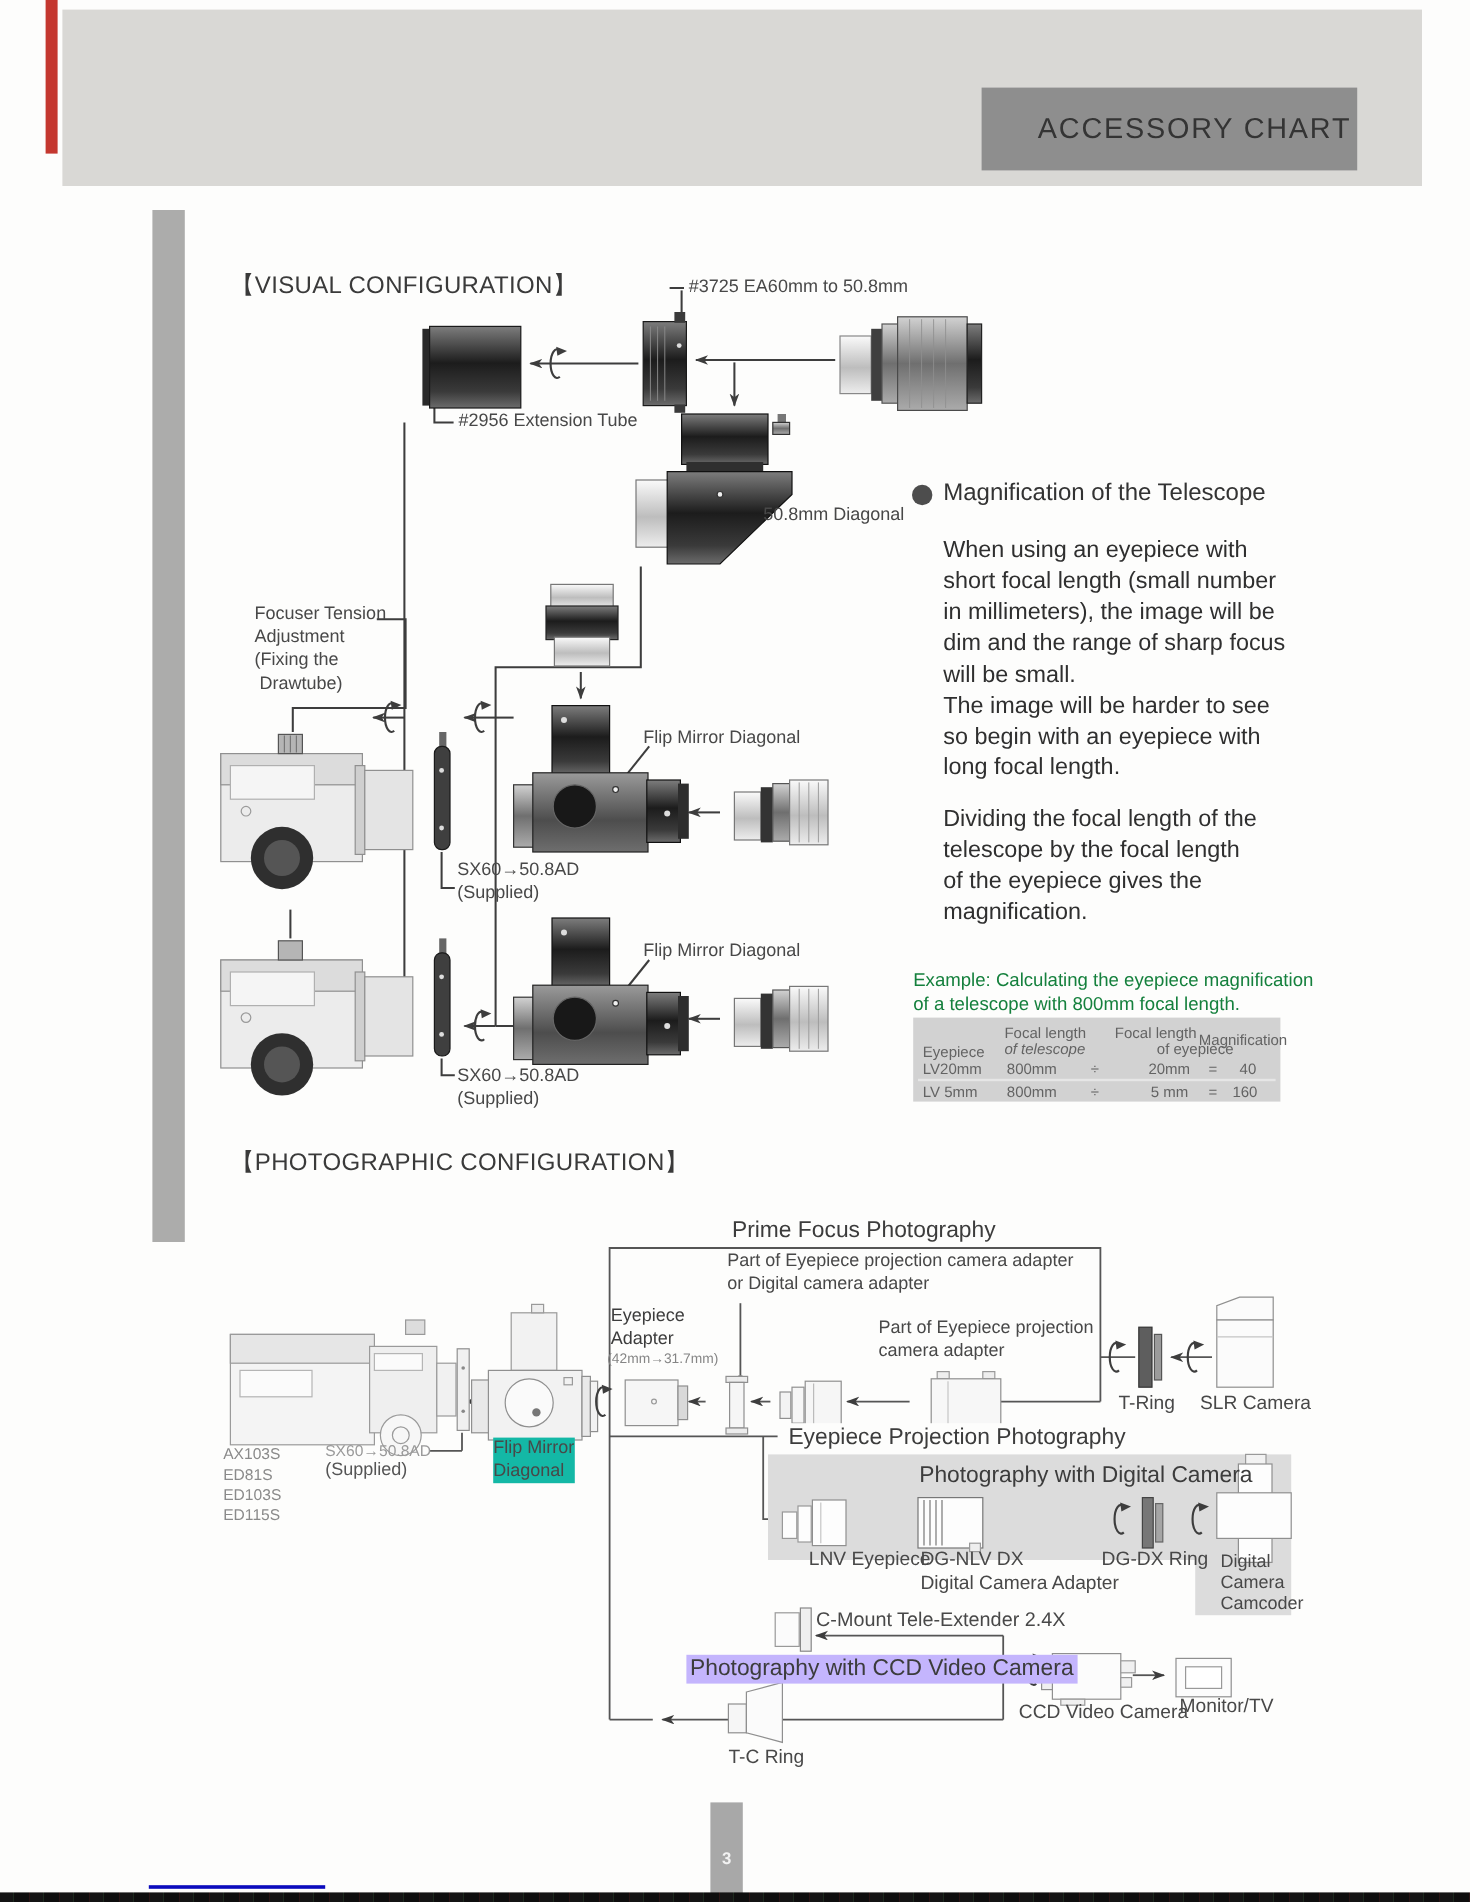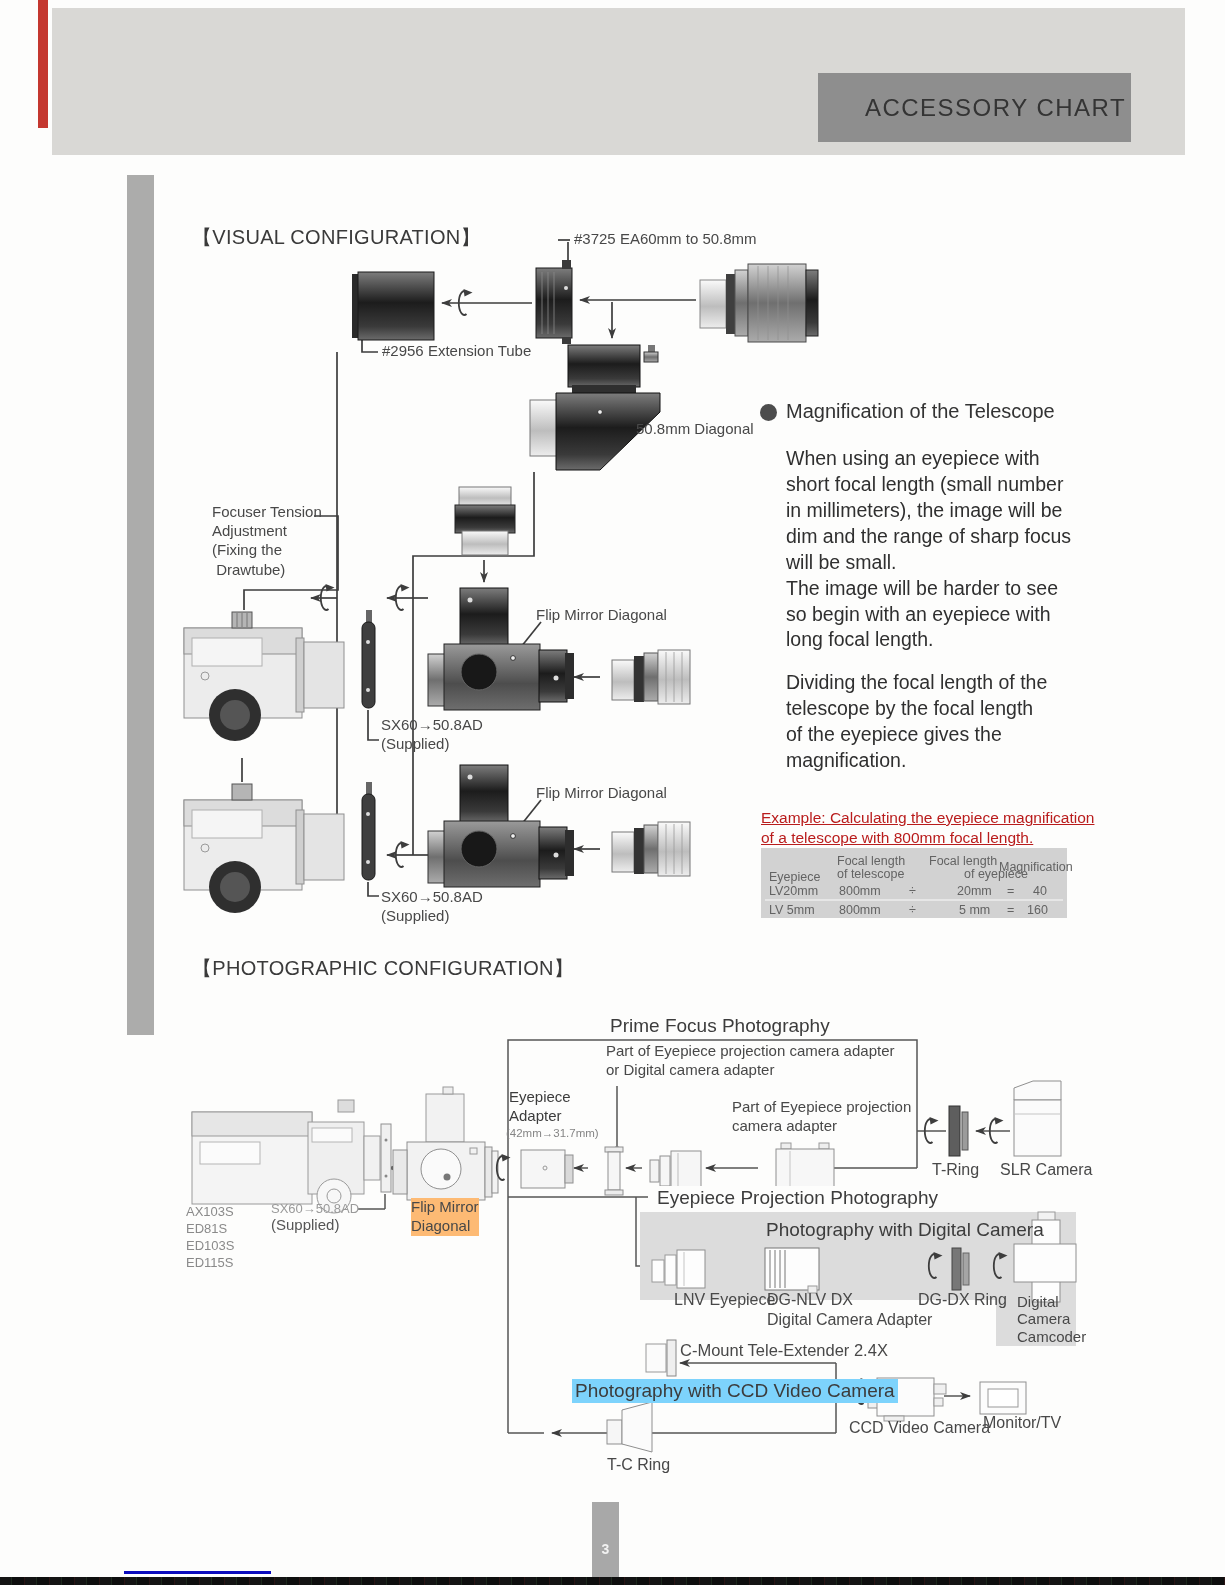--- a/index.html
+++ b/index.html
@@ -12,21 +12,21 @@
              display:flex;align-items:center;justify-content:center;}
   #title-box span{font-size:24px;letter-spacing:1.5px;color:#343434;margin-left:42px;}
   #red-edge{left:38px;top:0;width:10px;height:128px;background:#c4372f;}
   #v-stripe{left:127px;top:175px;width:27px;height:860px;background:#acacab;}
   #intro{left:196px;top:166px;width:940px;font-size:19.5px;line-height:1.38;color:#303030;white-space:pre-line;}
   .section-h{position:absolute;font-size:20px;color:#3a3a3a;letter-spacing:.3px;}
   #mag-bullet{left:760px;top:404px;width:17px;height:17px;border-radius:50%;background:#4d4d4d;}
   #mag-head{left:786px;top:400px;font-size:20px;color:#333;}
   #mag-p1{left:786px;top:446px;font-size:19.5px;line-height:1.33;color:#2f2f2f;}
   #mag-p2{left:786px;top:670px;font-size:19.5px;line-height:1.33;color:#2f2f2f;}
-  #ex-caption{left:761px;top:808px;font-size:15.5px;line-height:1.26;color:#b91c1c;text-decoration:underline;}
+  #ex-caption{left:761px;top:808px;font-size:15.5px;line-height:1.26;color:#15803d;}
   #ex-table{left:761px;top:848px;width:306px;height:70px;background:#d2d2d2;font-size:12.5px;color:#636363;}
   #ex-table .c{position:absolute;white-space:nowrap;}
   #ex-table .sep{position:absolute;left:4px;top:51px;width:298px;height:2px;background:#e6e6e6;}
   #page-tab{left:592px;top:1502px;width:27px;height:81px;background:#a8a8a8;text-align:center;}
   #page-tab span{color:#f2f2f2;font-size:14px;font-weight:bold;line-height:1;position:relative;top:38px;}
   #blue-line{left:124px;top:1571px;width:147px;height:3px;background:#0b0bbd;}
   #bottom-bar{left:0;top:1577px;width:1225px;height:8px;
      background:repeating-linear-gradient(90deg,#141414 0 11px,#1d2a1d 11px 12px,#0e0e0e 12px 24px,#2a1414 24px 25px);}
 </style>
 </head>
@@ -412,21 +412,21 @@
 will be small.
 The image will be harder to see
 so begin with an eyepiece with
 long focal length.</div>
 
   <div id="ex-caption" class="abs lbl">Example: Calculating the eyepiece magnification
 of a telescope with 800mm focal length.</div>
   <div id="ex-table" class="abs">
     <span class="c" style="left:8px;top:22px;">Eyepiece</span>
     <span class="c" style="left:76px;top:6px;">Focal length</span>
-    <span class="c" style="left:76px;top:19px;">of telescope</span>
+    <span class="c" style="left:76px;top:19px;font-style:italic;">of telescope</span>
     <span class="c" style="left:168px;top:6px;">Focal length</span>
     <span class="c" style="left:171px;top:19px;margin-left:32px;">of eyepiece</span>
     <span class="c" style="left:238px;top:12px;">Magnification</span>
     <span class="c" style="left:8px;top:36px;">LV20mm</span>
     <span class="c" style="left:78px;top:36px;">800mm</span>
     <span class="c" style="left:148px;top:36px;">÷</span>
     <span class="c" style="left:196px;top:36px;">20mm</span>
     <span class="c" style="left:246px;top:36px;">=</span>
     <span class="c" style="left:272px;top:36px;">40</span>
     <div class="sep"></div>
@@ -451,25 +451,25 @@
   <div class="lbl" style="left:654px;top:1186px;font-size:19px;color:#3c3c3c;background:#fdfdfc;padding:0 3px;">Eyepiece Projection Photography</div>
   <div class="lbl" style="left:766px;top:1218px;font-size:19px;color:#3c3c3c;">Photography with Digital Camera</div>
   <div class="lbl" style="left:654px;top:1290px;font-size:16px;margin-left:20px;">LNV Eyepiece</div>
   <div class="lbl" style="left:767px;top:1290px;font-size:16px;line-height:1.22;">DG-NLV DX
 Digital Camera Adapter</div>
   <div class="lbl" style="left:918px;top:1290px;font-size:16px;">DG-DX Ring</div>
   <div class="lbl" style="left:1017px;top:1293px;font-size:15px;line-height:1.16;">Digital
 Camera
 Camcoder</div>
   <div class="lbl" style="left:680px;top:1340px;font-size:16.5px;">C-Mount Tele-Extender 2.4X</div>
-  <div class="lbl" style="left:572px;top:1379px;font-size:19px;color:#3c3c3c;background:#7dd3fc;padding:0 3px;">Photography with CCD Video Camera</div>
+  <div class="lbl" style="left:572px;top:1379px;font-size:19px;color:#3c3c3c;background:#c4b5fd;padding:0 3px;">Photography with CCD Video Camera</div>
   <div class="lbl" style="left:849px;top:1418px;font-size:16px;">CCD Video Camera</div>
   <div class="lbl" style="left:983px;top:1413px;font-size:16px;">Monitor/TV</div>
   <div class="lbl" style="left:607px;top:1455px;font-size:16px;">T-C Ring</div>
-  <div class="lbl" style="left:411px;top:1198px;font-size:15px;background:#fdba74;">Flip Mirror
+  <div class="lbl" style="left:411px;top:1198px;font-size:15px;background:#14b8a6;">Flip Mirror
 Diagonal</div>
   <div class="lbl" style="left:186px;top:1204px;font-size:13px;line-height:1.3;color:#8a8a8a;">AX103S
 ED81S
 ED103S
 ED115S</div>
   <div class="lbl" style="left:271px;top:1201px;font-size:13px;color:#9a9a9a;">SX60→50.8AD</div>
   <div class="lbl" style="left:271px;top:1216px;font-size:15px;color:#555;">(Supplied)</div>
 
   <div id="page-tab" class="abs">
     <span>3</span>

